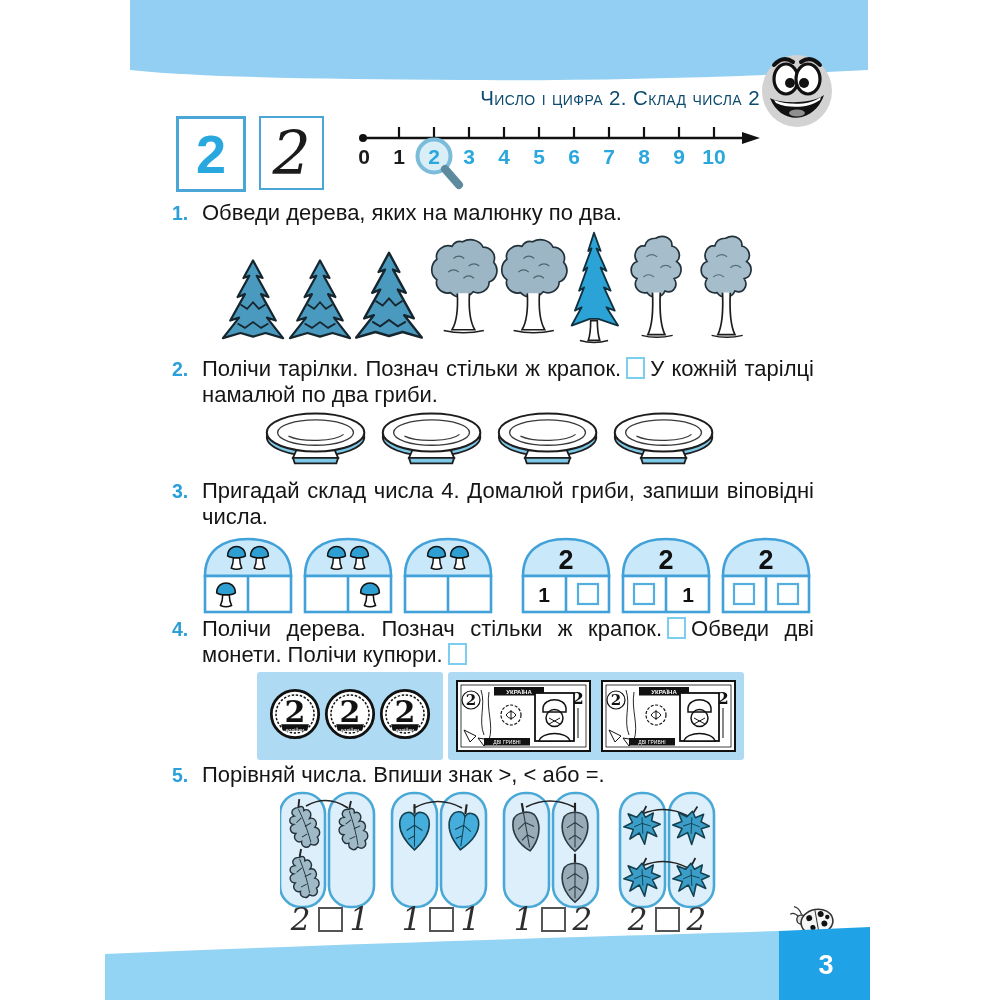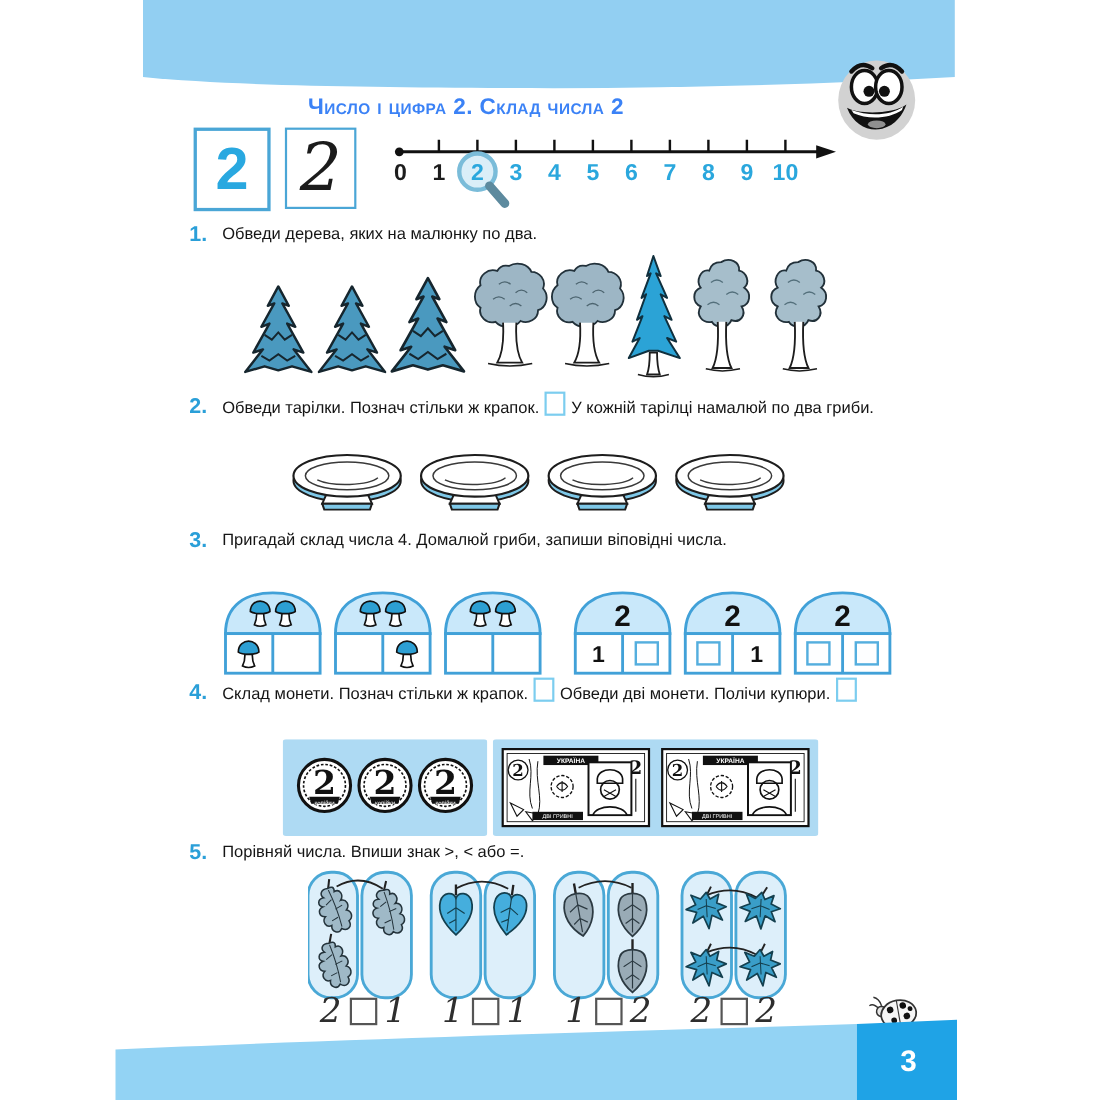--- a/index.html
+++ b/index.html
@@ -1,30 +1,30 @@
 <!DOCTYPE html>
 <html><head>
 <meta charset="utf-8">
 <style>
   html,body{margin:0;padding:0;background:#fff;}
   #page{position:relative;width:1000px;height:1000px;background:#fff;overflow:hidden;
         font-family:"Liberation Sans",sans-serif;}
   .abs{position:absolute;}
   
-  #title{left:280px;top:86px;width:480px;text-align:left;
-         font-variant:small-caps;font-weight:bold;font-size:20.5px;color:#3b82f6;letter-spacing:.4px;}
+  #title{left:280px;top:86px;width:480px;text-align:right;
+         font-variant:small-caps;font-weight:normal;font-size:20.5px;color:#0c4a6e;letter-spacing:.4px;}
   .digit-card{top:116px;height:70px;background:#fff;display:flex;align-items:center;justify-content:center;}
   #card-print{left:176px;width:64px;border:3px solid #4aa6d6;}
   #card-print span{font-size:54px;font-weight:bold;color:#29a8e0;}
   #card-hand{left:259px;width:61px;border:2.5px solid #4aa6d6;}
   #card-hand span{font-family:"DejaVu Serif",serif;font-style:italic;font-size:60px;font-weight:400;color:#1b1b1b;}
   
   .task{left:172px;width:642px;display:flex;}
   .tnum{width:30px;color:#2a9fd8;font-weight:bold;font-size:19.5px;line-height:26px;flex:none;}
-  .ttext{flex:1;font-size:15px;line-height:26px;color:#151515;text-align:justify;}
+  .ttext{flex:1;font-size:22px;line-height:26px;color:#151515;text-align:justify;}
   .ansbox-inline{display:inline-block;width:15px;height:18px;border:2px solid #7ccdef;background:#fff;
                  vertical-align:-3px;margin:0 5px;}
   
   .cmp-label{top:901px;width:130px;display:flex;align-items:center;justify-content:center;gap:7px;
              font-family:"DejaVu Serif",serif;font-style:italic;font-size:31px;color:#2e2e2e;}
   .cmp-box{display:inline-block;width:21px;height:21px;border:2px solid #555;background:#fff;}
   svg{display:block;}
 </style>
 </head>
 <body>
@@ -164,21 +164,21 @@
   <use href="#fir" x="138" y="20" width="72" height="104"></use>
   <use href="#treeRound" x="212" y="0" width="72" height="122"></use>
   <use href="#treeRound" x="282" y="0" width="72" height="122"></use>
   <use href="#spruce" x="350" y="2" width="58" height="122"></use>
   <use href="#treeTall" x="408" y="0" width="66" height="124"></use>
   <use href="#treeTall" x="478" y="0" width="66" height="124"></use>
 </svg>
 
 <div class="abs task" style="top:356px">
   <span class="tnum">2.</span>
-  <span class="ttext"><span>Обведи тарілки. Познач стільки ж крапок.</span><span class="ansbox-inline"></span><span>У кожній тарілці намалюй по два гриби.</span></span>
+  <span class="ttext"><span>Полічи тарілки. Познач стільки ж крапок.</span><span class="ansbox-inline"></span><span>У кожній тарілці намалюй по два гриби.</span></span>
 </div>
 
 <svg class="abs" style="left:262px;top:409px" width="460" height="58" viewBox="0 0 460 58">
   <use href="#plate" x="0" y="1" width="108" height="56"></use>
   <use href="#plate" x="116" y="1" width="108" height="56"></use>
   <use href="#plate" x="232" y="1" width="108" height="56"></use>
   <use href="#plate" x="348" y="1" width="108" height="56"></use>
 </svg>
 
 <div class="abs task" style="top:478px">
@@ -231,21 +231,21 @@
     <rect x="3" y="40" width="86" height="36" fill="#fff" stroke="#41a1d8" stroke-width="2.6"></rect>
     <line x1="46" y1="40" x2="46" y2="76" stroke="#41a1d8" stroke-width="2.6"></line>
     <text x="46" y="33" text-anchor="middle" font-size="27" font-weight="bold" fill="#111">2</text>
     <rect x="14" y="48" width="20" height="20" fill="#fdfeff" stroke="#54aede" stroke-width="2.2"></rect>
     <rect x="58" y="48" width="20" height="20" fill="#fdfeff" stroke="#54aede" stroke-width="2.2"></rect>
   </g>
 </svg>
 
 <div class="abs task" style="top:616px">
   <span class="tnum">4.</span>
-  <span class="ttext"><span>Склад монети. Познач стільки ж крапок.</span><span class="ansbox-inline"></span><span>Обведи дві монети. Полічи купюри.</span><span class="ansbox-inline"></span></span>
+  <span class="ttext"><span>Полічи дерева. Познач стільки ж крапок.</span><span class="ansbox-inline"></span><span>Обведи дві монети. Полічи купюри.</span><span class="ansbox-inline"></span></span>
 </div>
 
 <svg class="abs" style="left:257px;top:672px" width="186" height="88" viewBox="0 0 186 88">
   <rect x="0" y="0" width="186" height="88" rx="3" fill="#aedaf3"></rect>
   <g>
     <use href="#coin" x="12" y="16" width="52" height="52"></use>
     <text x="38" y="50" text-anchor="middle" font-family="DejaVu Serif, serif" font-size="30" font-weight="bold" fill="#111">2</text>
     <text x="38" y="59.5" text-anchor="middle" font-size="5.5" fill="#fff">копійки</text>
   </g>
   <g>

